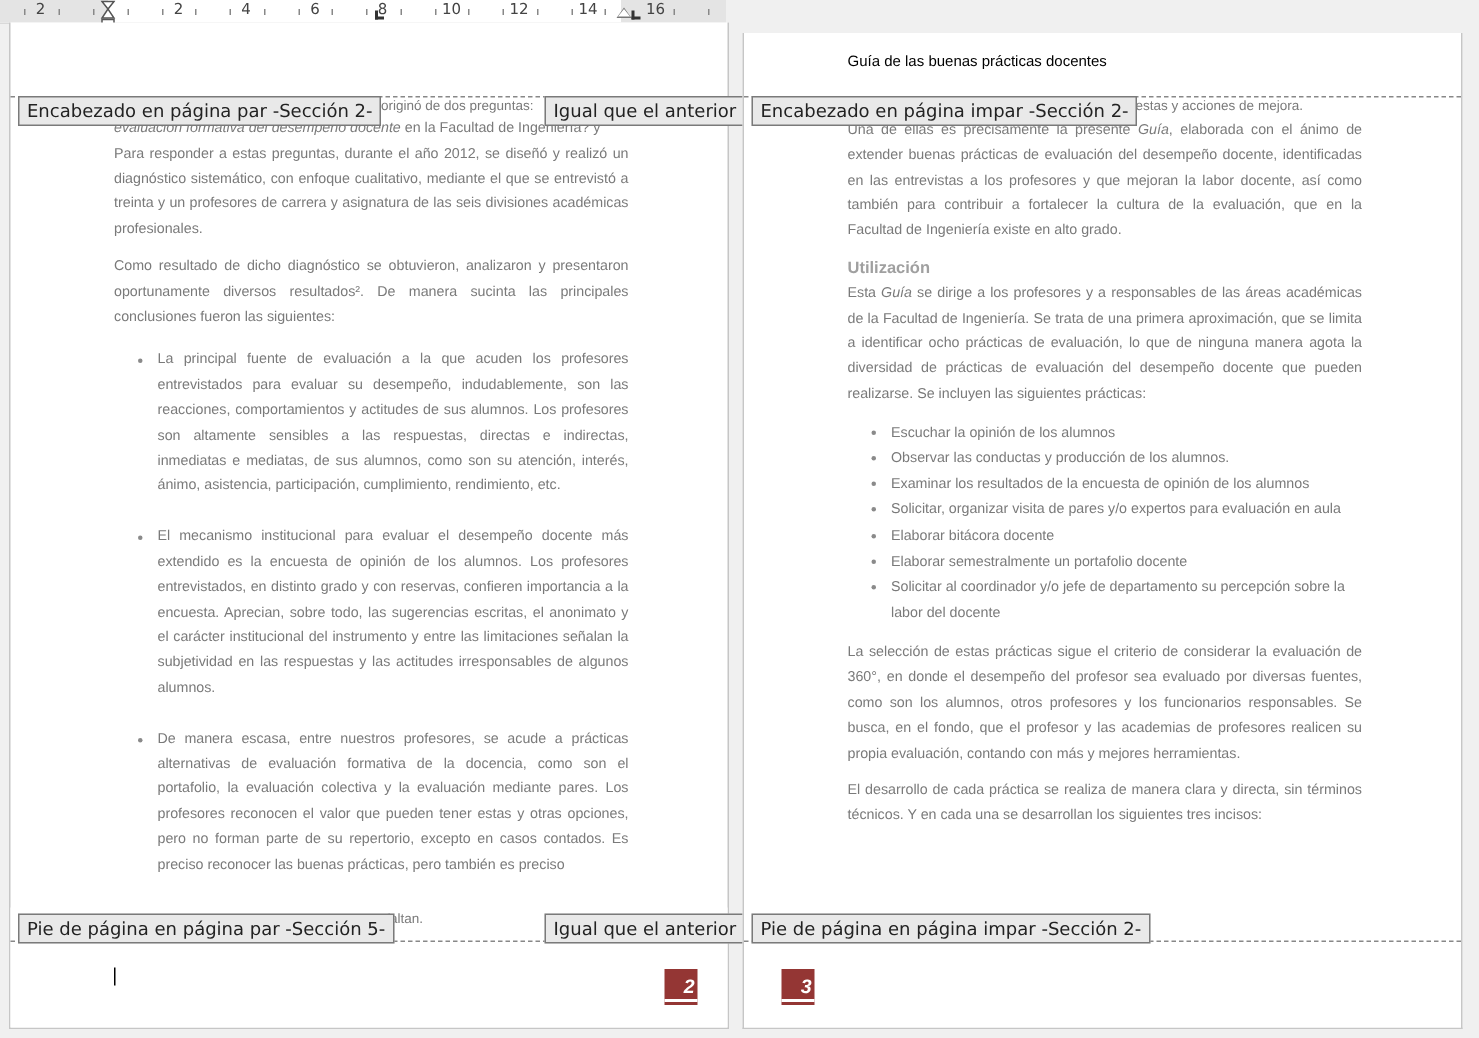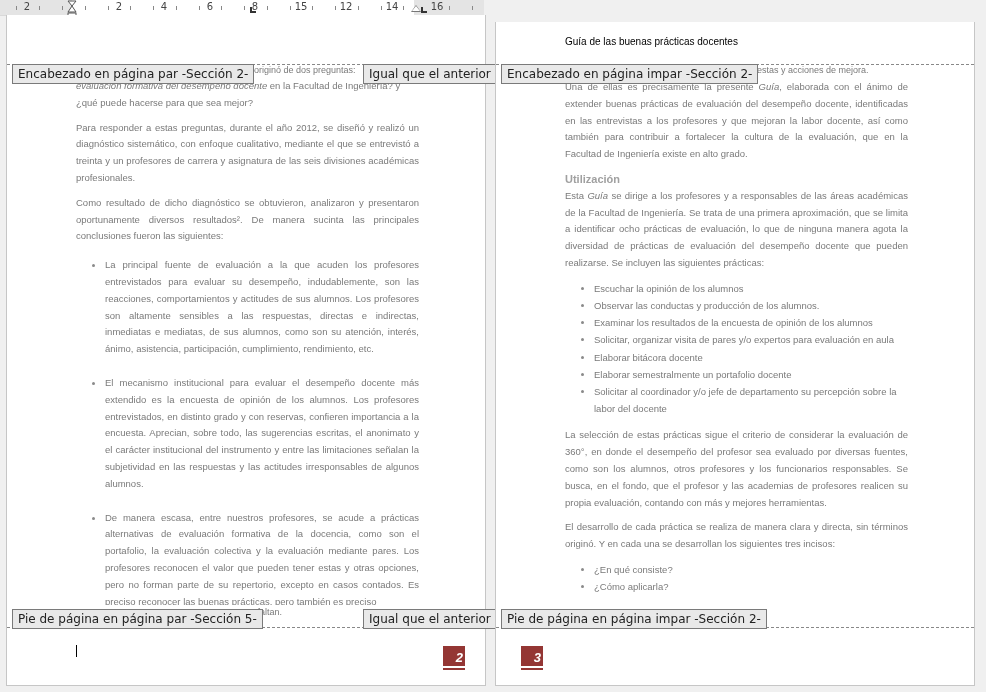--- a/index.html
+++ b/index.html
@@ -79,21 +79,21 @@
 <body>
 
 <div class="ruler">
   <div class="shade-left"></div>
   <div class="shade-right"></div>
   <span class="num" style="left:27px">2</span>
   <span class="num" style="left:119px">2</span>
   <span class="num" style="left:164px">4</span>
   <span class="num" style="left:210px">6</span>
   <span class="num" style="left:255px">8</span>
-  <span class="num" style="left:301px">15</span>
+  <span class="num" style="left:301px">10</span>
   <span class="num" style="left:346px">12</span>
   <span class="num" style="left:392px">14</span>
   <span class="num" style="left:437px">16</span>
   <span class="tick" style="left:16px"></span>
     <span class="tick" style="left:39px"></span>
     <span class="tick" style="left:62px"></span>
   <span class="tick" style="left:85px"></span>
     <span class="tick" style="left:108px"></span>
     <span class="tick" style="left:130px"></span>
   <span class="tick" style="left:153px"></span>
@@ -121,21 +121,20 @@
 </div>
 
 <div class="page page-left">
   <div class="hf-line" style="top:49px"></div>
 
   <div class="body-text" style="left:69px; top:47px; width:343px;">
     <div style="padding-left:144px; height:16px; font-size:9px; line-height:16px;">
       <em>Guía</em><span> se originó de dos preguntas:</span>
     </div>
     <div><em>evaluación formativa del desempeño docente</em><span> en la Facultad de Ingeniería? y</span></div>
-    <p>¿qué puede hacerse para que sea mejor?</p>
     <p>Para responder a estas preguntas, durante el año 2012, se diseñó y realizó un diagnóstico sistemático, con enfoque cualitativo, mediante el que se entrevistó a treinta y un profesores de carrera y asignatura de las seis divisiones académicas profesionales.</p>
     <p>Como resultado de dicho diagnóstico se obtuvieron, analizaron y presentaron oportunamente diversos resultados². De manera sucinta las principales conclusiones fueron las siguientes:</p>
     <ul class="bullets-loose" style="margin-top:12px;">
       <li>La principal fuente de evaluación a la que acuden los profesores entrevistados para evaluar su desempeño, indudablemente, son las reacciones, comportamientos y actitudes de sus alumnos. Los profesores son altamente sensibles a las respuestas, directas e indirectas, inmediatas e mediatas, de sus alumnos, como son su atención, interés, ánimo, asistencia, participación, cumplimiento, rendimiento, etc.</li>
       <li>El mecanismo institucional para evaluar el desempeño docente más extendido es la encuesta de opinión de los alumnos. Los profesores entrevistados, en distinto grado y con reservas, confieren importancia a la encuesta. Aprecian, sobre todo, las sugerencias escritas, el anonimato y el carácter institucional del instrumento y entre las limitaciones señalan la subjetividad en las respuestas y las actitudes irresponsables de algunos alumnos.</li>
       <li>De manera escasa, entre nuestros profesores, se acude a prácticas alternativas de evaluación formativa de la docencia, como son el portafolio, la evaluación colectiva y la evaluación mediante pares. Los profesores reconocen el valor que pueden tener estas y otras opciones, pero no forman parte de su repertorio, excepto en casos contados. Es preciso reconocer las buenas prácticas, pero también es preciso</li>
     </ul>
   </div>
 
   <div class="cover" style="left:0; top:590px; width:478px; height:80px;"></div>
@@ -164,25 +163,21 @@
     <ul class="bullets-tight" style="margin-top:7px; margin-bottom:8px; text-align:left;">
       <li>Escuchar la opinión de los alumnos</li>
       <li>Observar las conductas y producción de los alumnos.</li>
       <li>Examinar los resultados de la encuesta de opinión de los alumnos</li>
       <li>Solicitar, organizar visita de pares y/o expertos para evaluación en aula</li>
       <li>Elaborar bitácora docente</li>
       <li>Elaborar semestralmente un portafolio docente</li>
       <li>Solicitar al coordinador y/o jefe de departamento su percepción sobre la labor del docente</li>
     </ul>
     <p style="margin-top:10px;">La selección de estas prácticas sigue el criterio de considerar la evaluación de 360°, en donde el desempeño del profesor sea evaluado por diversas fuentes, como son los alumnos, otros profesores y los funcionarios responsables. Se busca, en el fondo, que el profesor y las academias de profesores realicen su propia evaluación, contando con más y mejores herramientas.</p>
-    <p>El desarrollo de cada práctica se realiza de manera clara y directa, sin términos originó. Y en cada una se desarrollan los siguientes tres incisos:</p>
-    <ul class="bullets-tight" style="margin-top:6px;">
-      <li>¿En qué consiste?</li>
-      <li>¿Cómo aplicarla?</li>
-    </ul>
+    <p>El desarrollo de cada práctica se realiza de manera clara y directa, sin términos técnicos. Y en cada una se desarrollan los siguientes tres incisos:</p>
   </div>
 
   <div class="cover" style="left:0; top:596px; width:478px; height:67px;"></div>
   <div class="hf-line" style="top:605px"></div>
 
   <div class="hf-tag" style="left:5px; top:42px;">Encabezado en página impar -Sección 2-</div>
   <div class="hf-tag" style="left:5px; top:587px;">Pie de página en página impar -Sección 2-</div>
 
   <div class="page-num" style="left:25px; top:624px;">3</div>
 </div>

